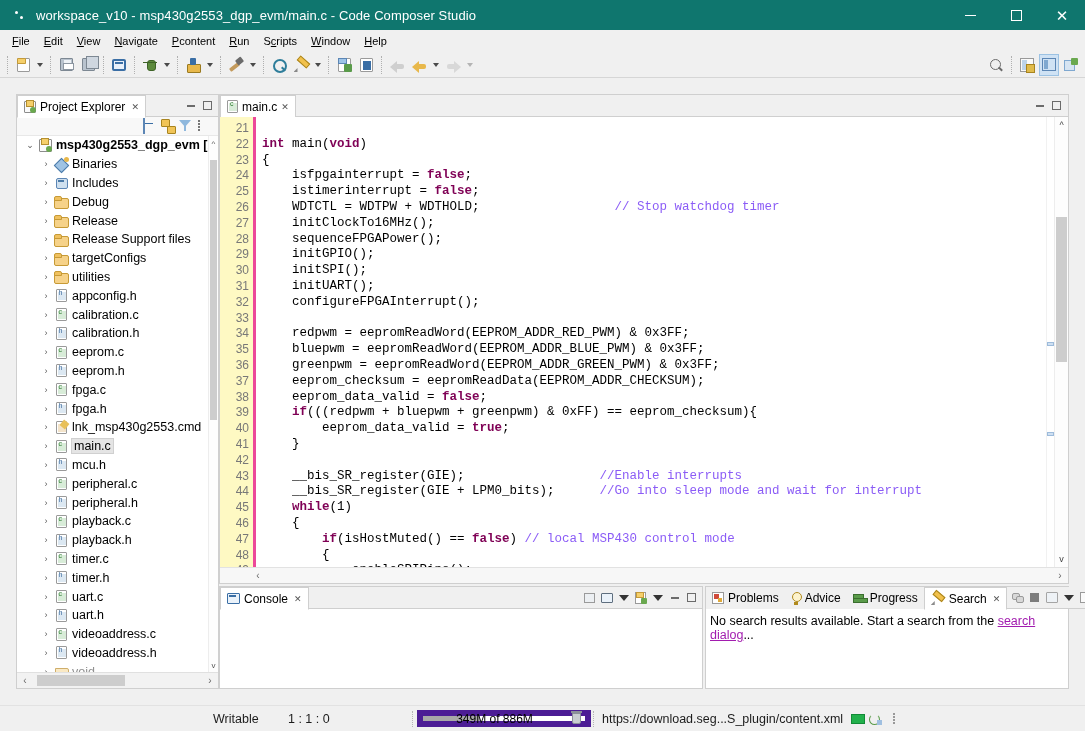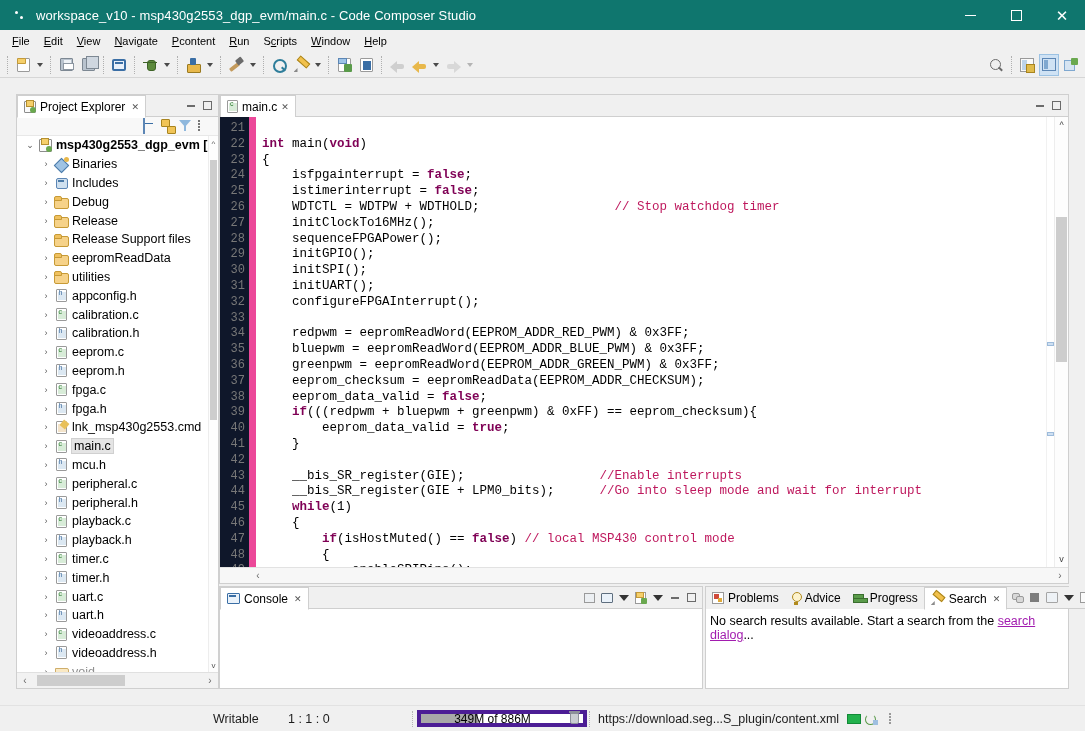--- a/index.html
+++ b/index.html
@@ -218,33 +218,33 @@
   .ed-tab{
     display:flex;align-items:center;gap:4px;padding:0 6px;font-size:12px;background:#ffffff;
     border-top:1px solid #cfcfcf;border-left:1px solid #cfcfcf;border-right:1px solid #cfcfcf;
     border-bottom:1px solid #fff;margin-bottom:-1px;
   }
   .ed-tabfill{ flex:1;border-bottom:1px solid #cfcfcf;background:#f0f0f0; }
   .ed-tools{ display:flex;align-items:center;gap:2px;padding:0 4px;background:#f0f0f0;border-bottom:1px solid #cfcfcf; }
 
   .ed-body{ flex:1; display:flex; min-height:0; position:relative; background:#ffffff; overflow:hidden; }
   .ed-gutter{
-    width:36px;background:#0f172a;border-right:7px solid #ec4899;padding-top:4px;
-    font-family:Liberation Mono, monospace;font-size:12px;color:#787878;
+    width:36px;background:#fef9c3;border-right:3px solid #ec4899;padding-top:4px;
+    font-family:Liberation Sans, sans-serif;font-size:12px;color:#787878;
     text-align:right;flex:0 0 36px;
   }
   .ed-gutter div{ height:15.8px;line-height:15.8px;padding-right:4px; }
   .ed-code{
     flex:1;padding-top:4px;padding-left:6px;overflow:hidden;
     font-family:"Liberation Mono","DejaVu Sans Mono",monospace;font-size:12.5px;
     color:#000;white-space:pre;
   }
   .ed-code .ln{ height:15.8px;line-height:15.8px; }
   .kw{ color:#7f0055;font-weight:bold; }
-  .cm{ color:#be185d; }
+  .cm{ color:#8b5cf6; }
   .ed-vscroll{
     position:absolute;right:0;top:0;bottom:0;width:14px;background:#fdfdfd;border-left:1px solid #ededed;
   }
   .ed-vthumb{ position:absolute;left:1px;right:1px;top:100px;height:145px;background:#cdcdcd; }
   .ed-varrow{ position:absolute;left:0;right:0;height:16px;display:flex;align-items:center;justify-content:center;font-size:9px;color:#444; }
   .ed-markbar{ position:absolute;right:14px;top:0;bottom:0;width:8px;background:#ffffff;border-left:1px solid #f1f1f1; }
   .mark{ position:absolute;left:0px;width:7px;height:4px;background:#cfe0f2;border:1px solid #9dbbdb; }
   .ed-hscroll{ height:16px;background:#f7f7f7;border-top:1px solid #e2e2e2;display:flex;align-items:center;flex:0 0 16px; }
 
   
@@ -291,21 +291,21 @@
   .statusbar{
     height:26px;background:#f0f0f0;display:flex;align-items:center;flex:0 0 26px;
     font-size:12.5px;color:#1c1c1c;border-top:1px solid #e2e2e2;
   }
   .sb-left{ width:205px;height:26px;background:#f0f0f0; }
   .sb-cell{ display:flex;align-items:center;padding:0 8px;height:26px; }
   .sb-sep{ width:1px;height:16px;border-left:1px dotted #b5b5b5;margin:0 2px; }
   .sb-writable{ width:75px; }
   .sb-insert{ width:140px; }
   .sb-pos{ width:130px; }
-  .mem{ display:flex;align-items:center;height:17px;border:4px solid #4c1d95;background:#ffffff;margin-left:2px; }
+  .mem{ display:flex;align-items:center;height:17px;border:6px solid #4c1d95;background:#ffffff;margin-left:2px; }
   .mem-fill{ background:#a8a8a8;height:100%;display:flex;align-items:center;justify-content:flex-end;padding-right:0px; }
   .mem-text{ font-size:12px;color:#000;white-space:nowrap;padding:0 5px; }
   .mem-trash{ width:18px;display:flex;align-items:center;justify-content:center; }
   .i-trash{ width:9px;height:11px;background:#c9cdd2;border:1px solid #8b9099;border-radius:0 0 2px 2px;position:relative; }
   .i-trash:before{content:"";position:absolute;top:-3px;left:-2px;width:11px;height:2px;background:#8b9099;}
   .sb-url{ padding:0 6px;white-space:nowrap; }
   .sb-green{ width:14px;height:10px;background:#22b14c;border:1px solid #128a37; }
   .sb-sync{ width:13px;height:12px;position:relative; }
   .sb-sync:before{content:"";position:absolute;left:0;top:1px;width:9px;height:9px;border:1.5px solid #5a9b4a;border-radius:50%;border-top-color:transparent;}
   .sb-sync:after{content:"";position:absolute;right:0;bottom:0;width:5px;height:5px;background:#9fbfe0;}
@@ -509,21 +509,21 @@
                 <span class="ticon">
                   <span class="i-folder"></span>
                 </span>
                 <span class="tlabel">Release Support files</span>
               </div>
               <div class="trow" style="padding-left: 22px;">
                 <span class="twist">›</span>
                 <span class="ticon">
                   <span class="i-folder"></span>
                 </span>
-                <span class="tlabel">eepromReadData</span>
+                <span class="tlabel">targetConfigs</span>
               </div>
               <div class="trow" style="padding-left: 22px;">
                 <span class="twist">›</span>
                 <span class="ticon">
                   <span class="i-folder"></span>
                 </span>
                 <span class="tlabel">utilities</span>
               </div>
               <div class="trow" style="padding-left: 22px;">
                 <span class="twist">›</span>

